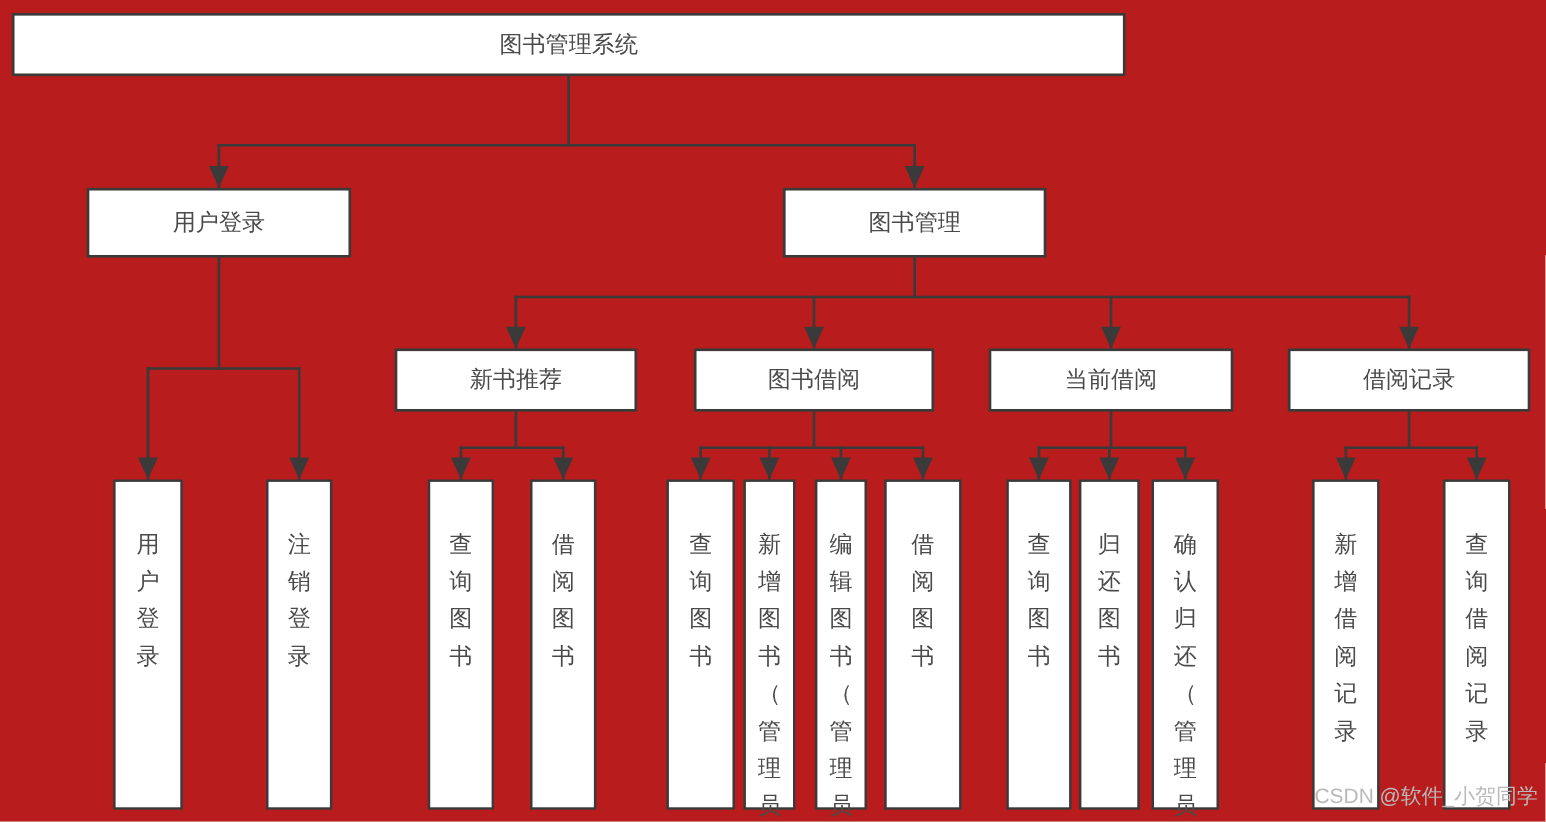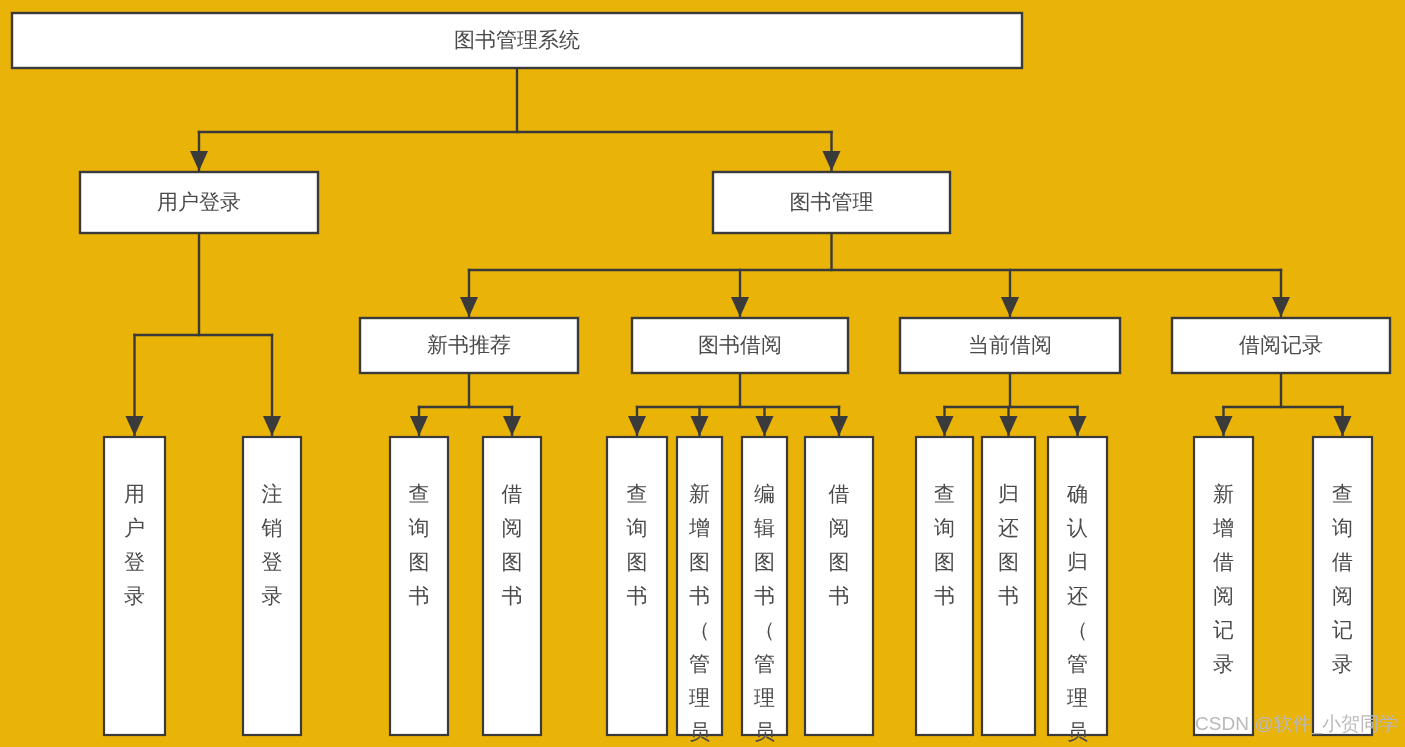--- a/index.html
+++ b/index.html
@@ -8,21 +8,21 @@
     padding: 0;
     background: #ffffff;
   }
   body {
     font-family: "Liberation Sans", "DejaVu Sans", sans-serif;
   }
   #diagram-root {
     position: relative;
     width: 1405px;
     height: 747px;
-    background: #eab308;
+    background: #b91c1c;
     overflow: hidden;
   }
   svg.diagram-canvas {
     position: absolute;
     left: 0;
     top: 0;
     width: 1405px;
     height: 747px;
     display: block;
   }

